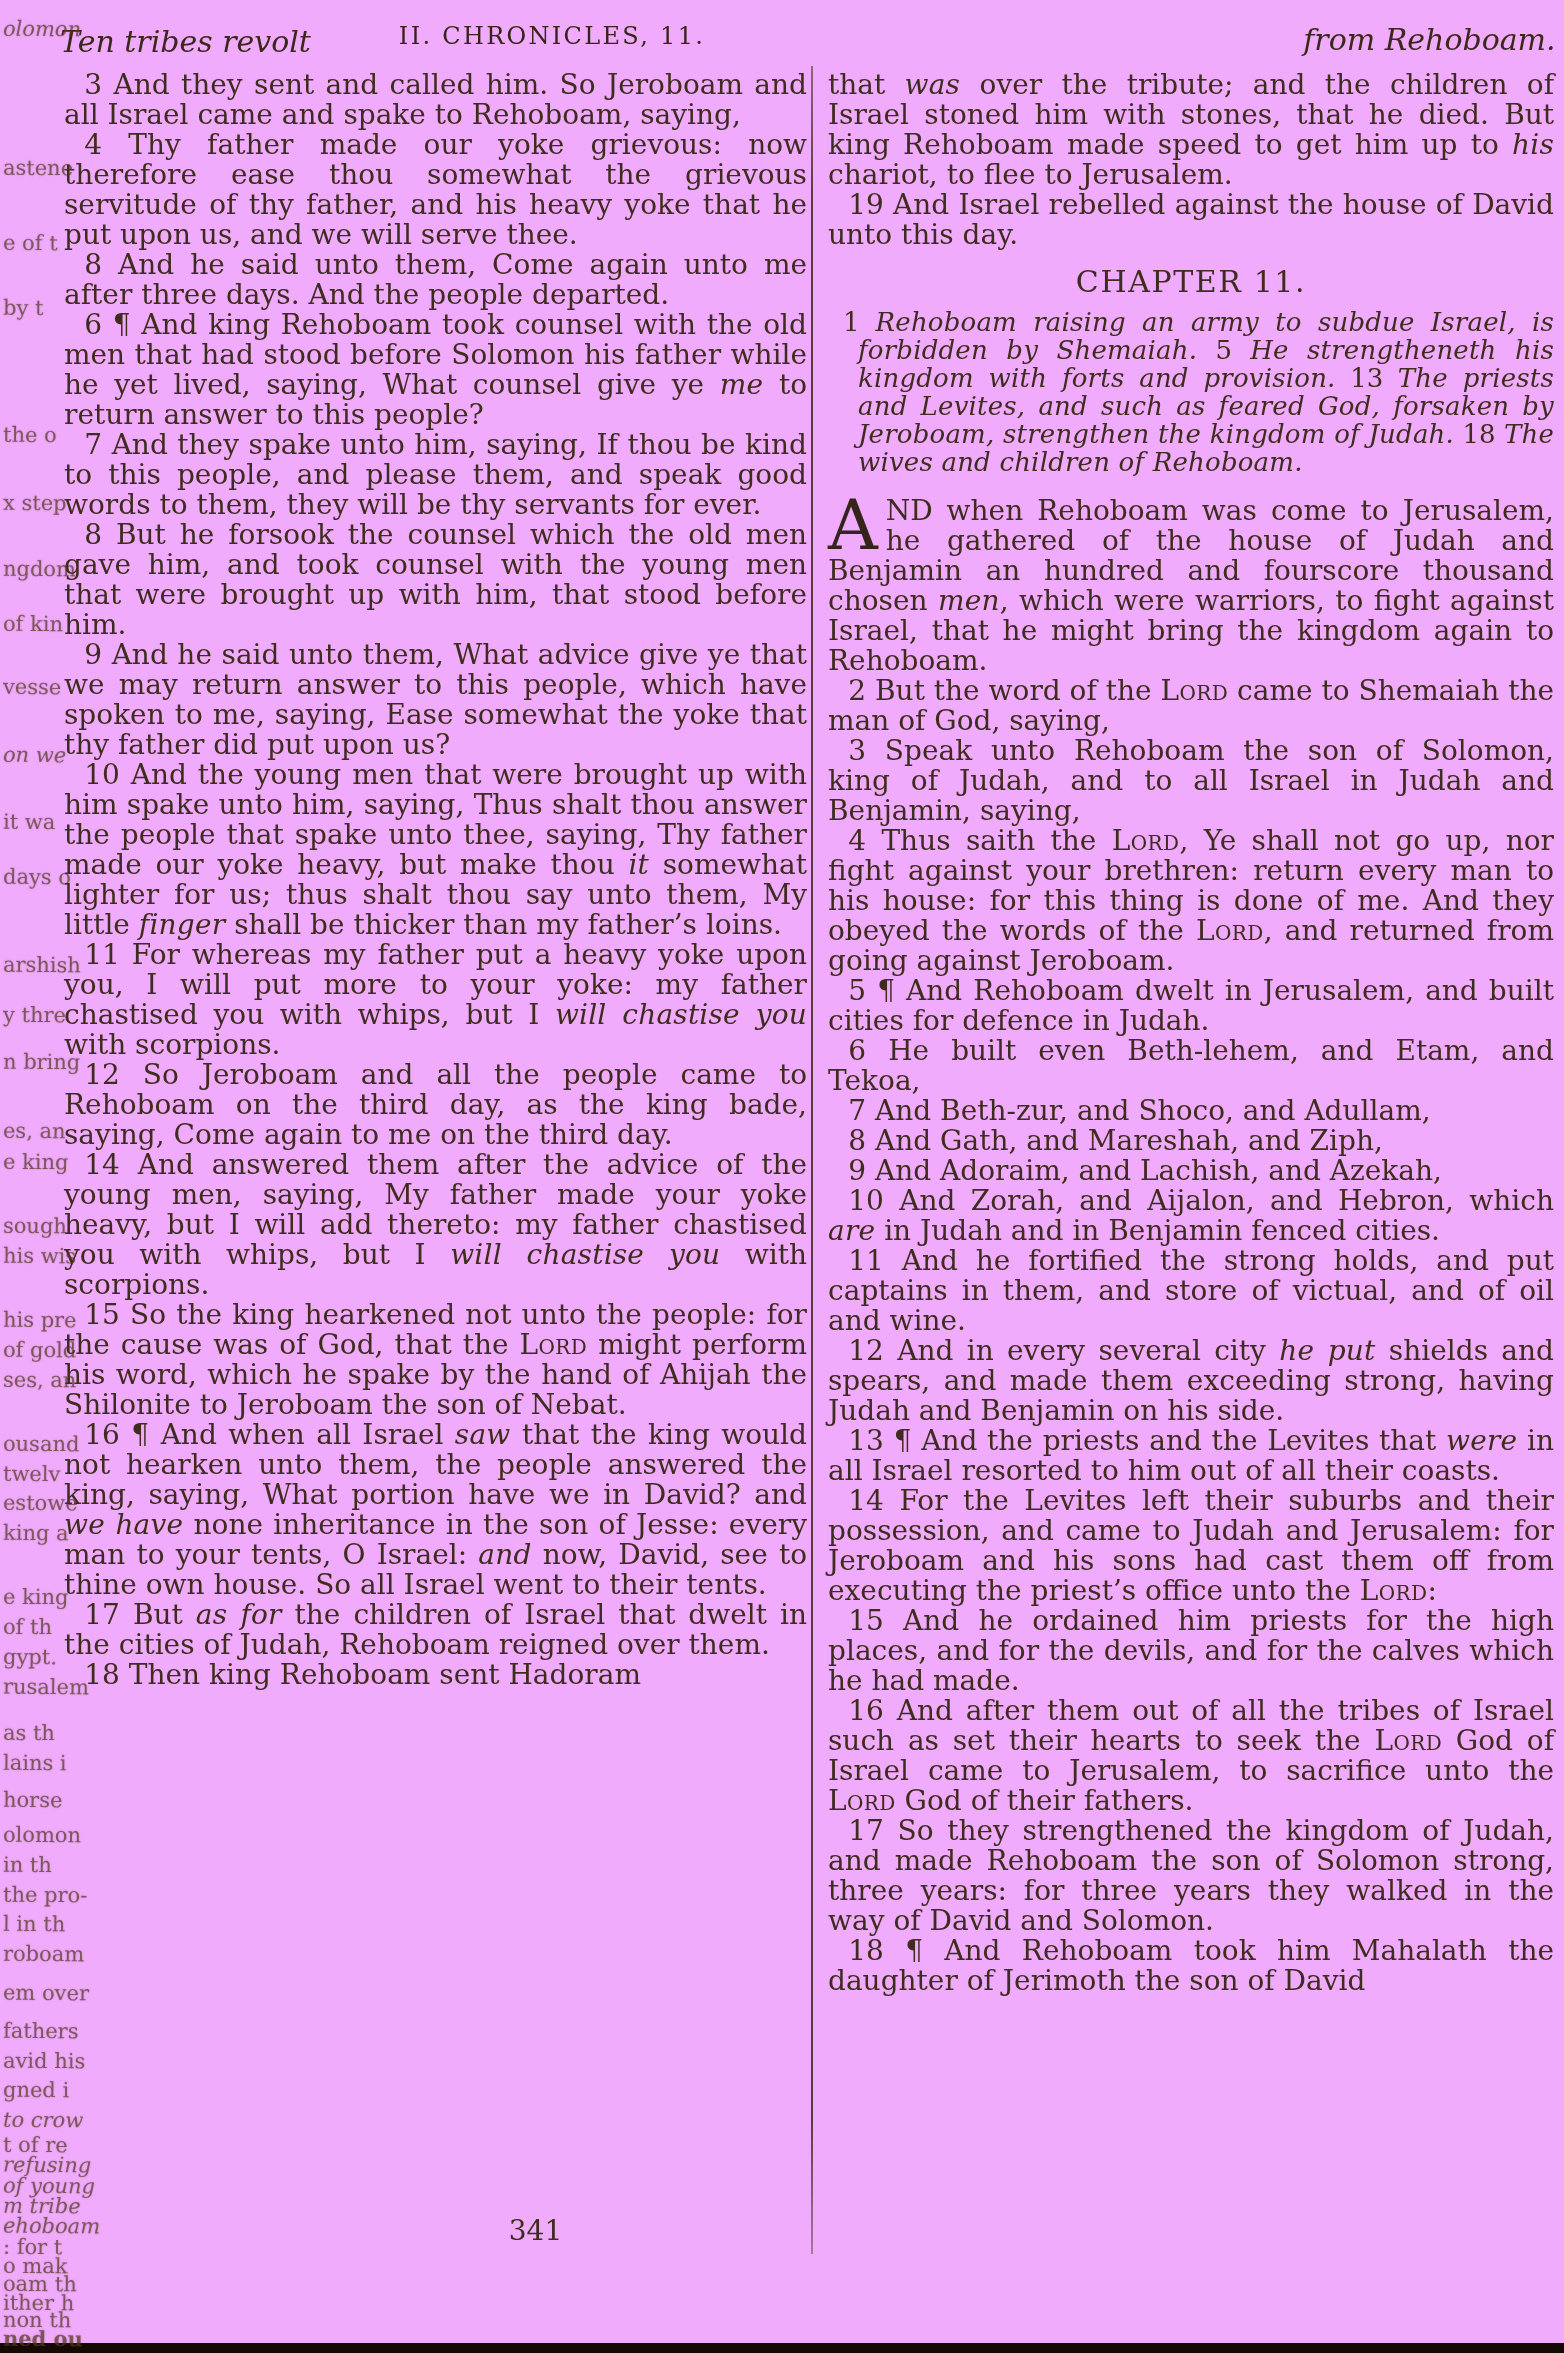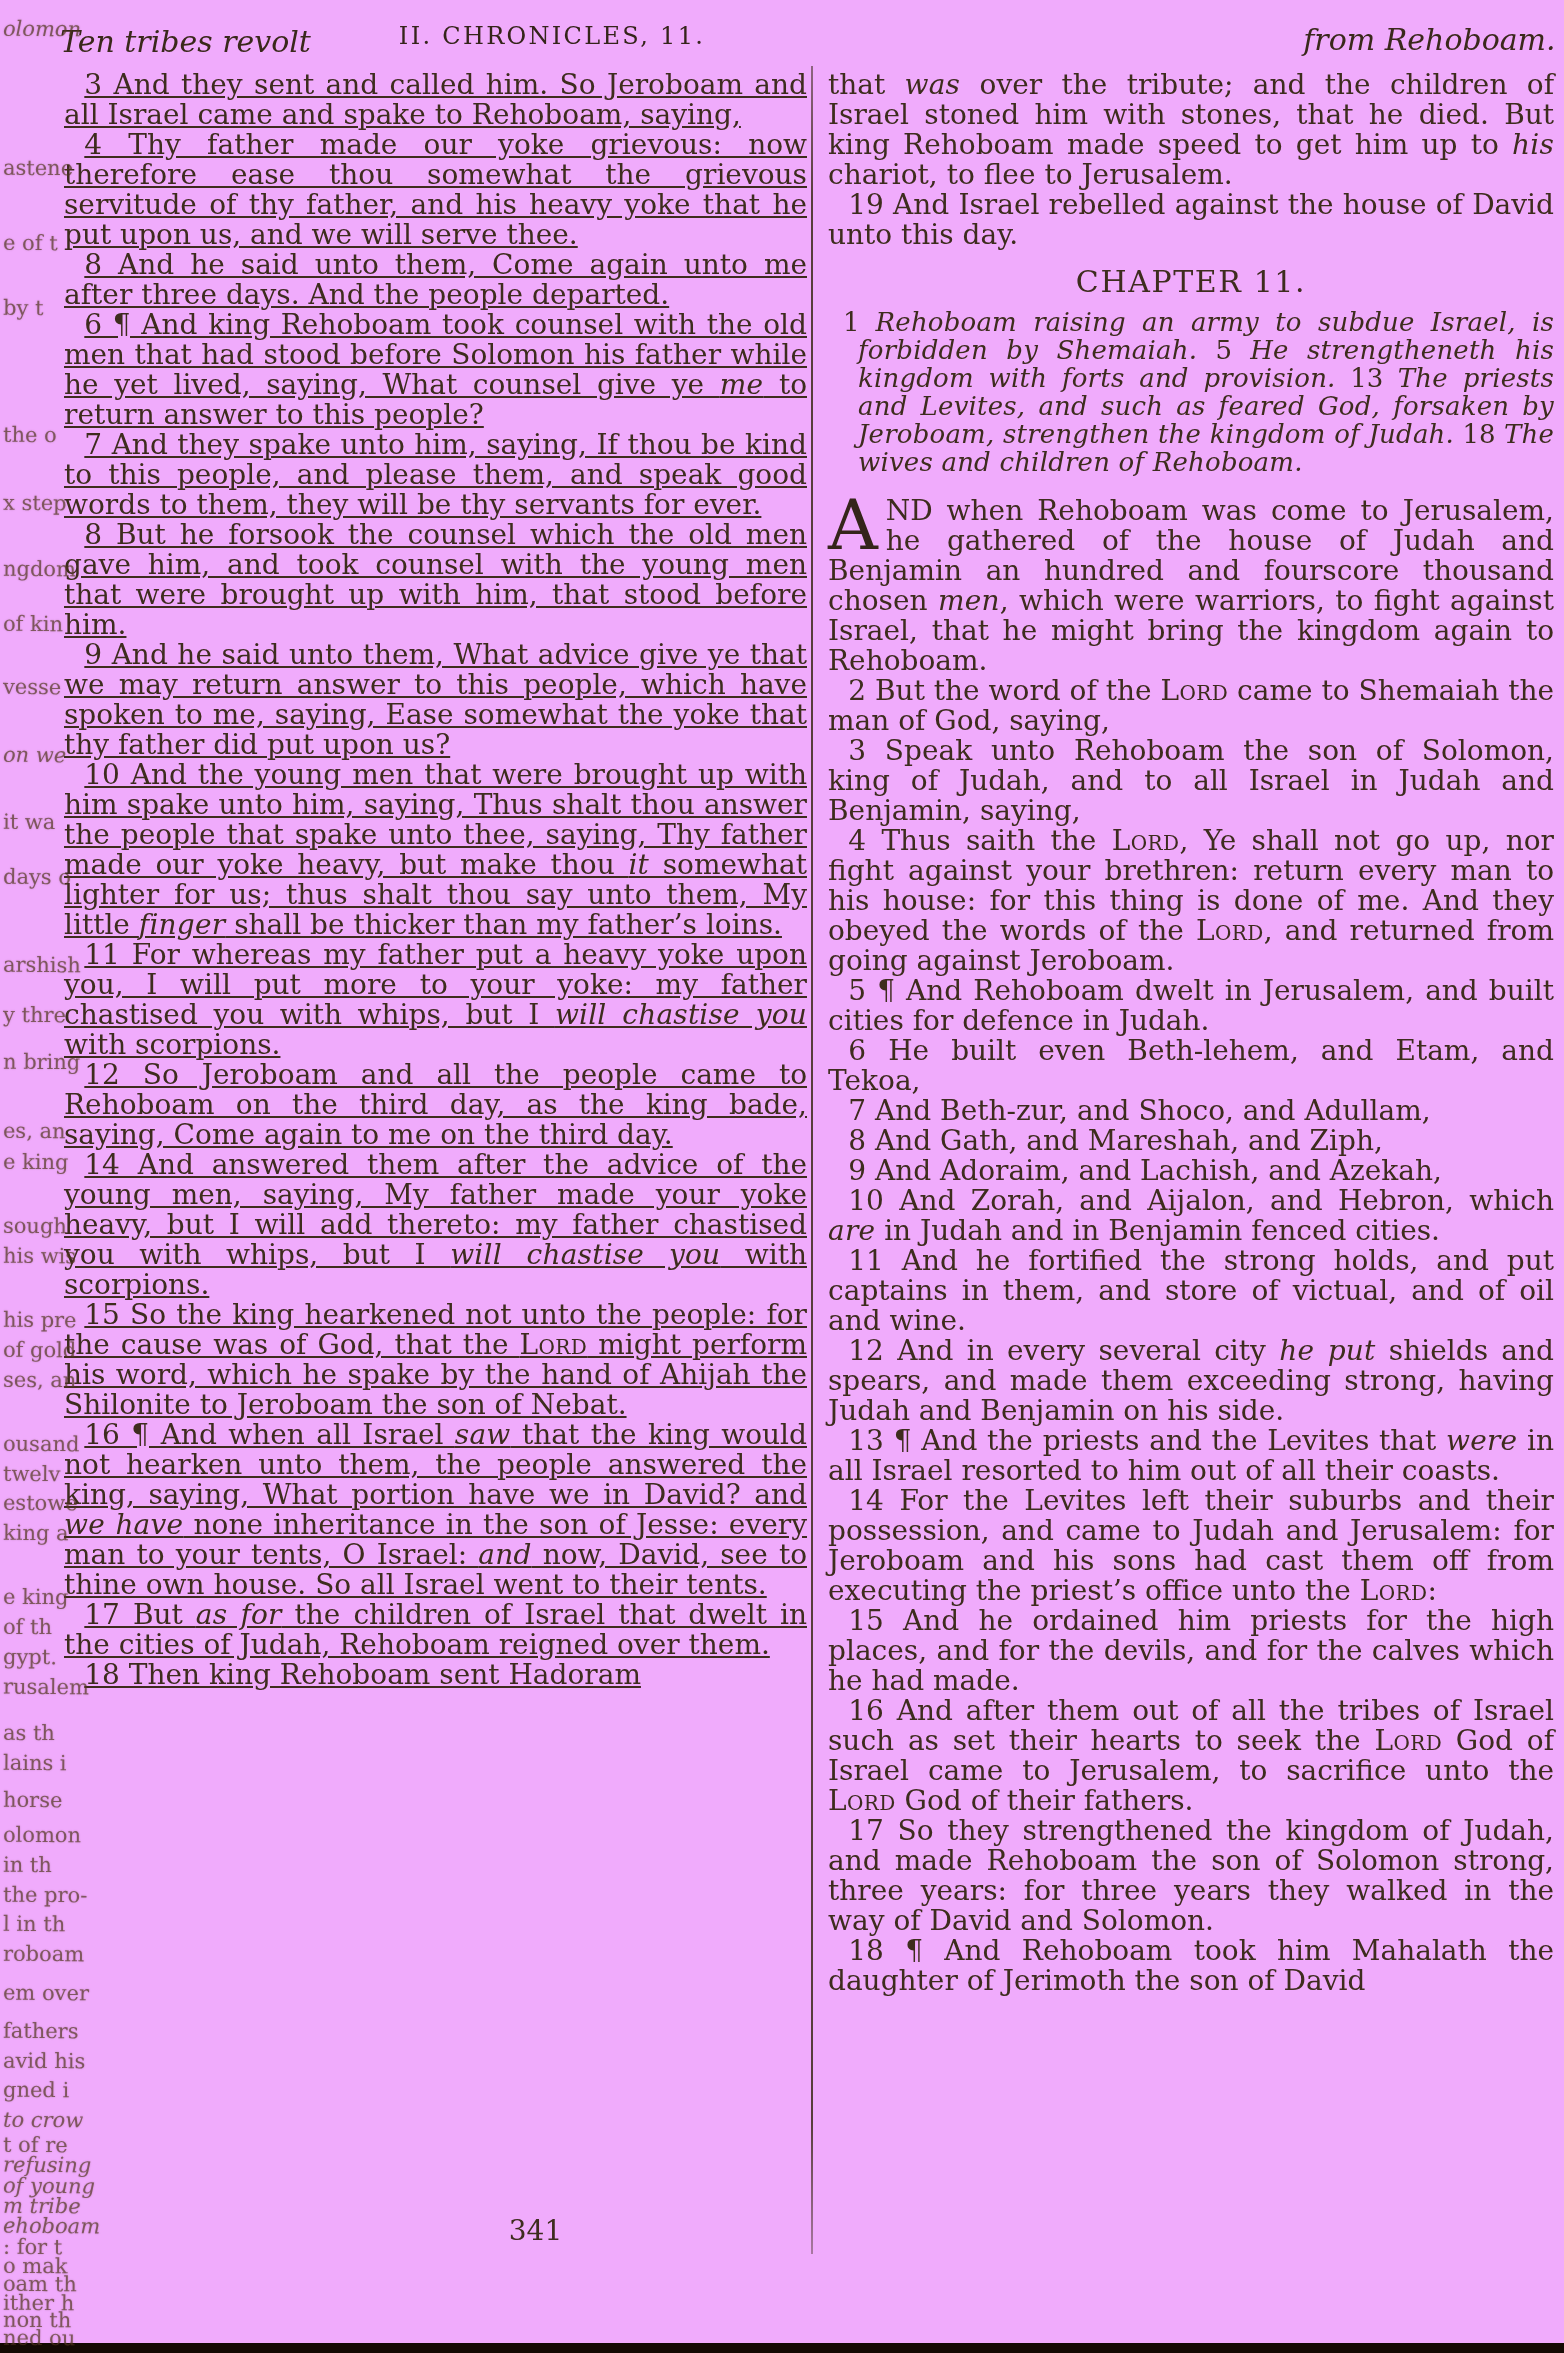--- a/index.html
+++ b/index.html
@@ -41,21 +41,21 @@
     transform:rotate(.5deg);
   }
   .frag.it{font-style:italic;}
   
   .h-left{position:absolute;left:60px;top:23.5px;font-style:italic;font-size:30px;color:#3a281b;}
   .h-center{position:absolute;left:552px;top:22px;transform:translateX(-50%);
     font-size:24px;letter-spacing:2.3px;color:#35241a;white-space:nowrap;}
   .h-right{position:absolute;right:9.4px;top:22px;font-style:italic;font-size:30px;color:#3a281b;}
   
   .col{position:absolute;top:70px;font-size:28px;line-height:30px;text-align:justify;}
-  .col-left{left:64px;width:743px;text-decoration:underline;}
+  .col-left{left:64px;width:743px;}
   .col-right{left:828px;width:726px;}
   .divider{position:absolute;left:811px;top:66px;width:1.6px;height:2188px;
     background:linear-gradient(180deg, rgba(62,42,26,.55), rgba(62,42,26,.85) 6%, rgba(62,42,26,.85) 94%, rgba(62,42,26,.4));}
   .para{margin:0;text-indent:20.3px;}
   .para.cont{text-indent:0;}
   .para.chapter{text-indent:0;text-align:center;font-size:30px;letter-spacing:1.6px;margin:17px 0 11px;}
   .para.summary{font-size:26px;line-height:28px;margin-left:30px;text-indent:-15px;margin-bottom:20px;}
   .para.dropv{text-indent:0;}
   .dropcap{float:left;font-size:69px;line-height:53px;padding:3.1px 7.8px 0 0;color:#35241a;}
   .sc{font-variant:small-caps;letter-spacing:0.4px;}
@@ -116,21 +116,21 @@
       <span class="frag" style="top: 2133px;">t of re</span>
       <span class="frag it" style="top: 2153px;">refusing</span>
       <span class="frag it" style="top: 2174px;">of young</span>
       <span class="frag it" style="top: 2194px;">m tribe</span>
       <span class="frag it" style="top: 2214px;">ehoboam</span>
       <span class="frag" style="top: 2235px;">: for t</span>
       <span class="frag" style="top: 2254px;">o mak</span>
       <span class="frag" style="top: 2272px;">oam th</span>
       <span class="frag" style="top: 2291px;">ither h</span>
       <span class="frag" style="top: 2308px;">non th</span>
-      <span class="frag" style="top: 2326px;">ned ou</span>
+      <span class="frag" style="top: 2326px; font-weight: bold;">ned ou</span>
     </div>
 
   <div class="h-left">Ten tribes revolt</div>
   <div class="h-center">II. CHRONICLES, 11.</div>
   <div class="h-right">from Rehoboam.</div>
 
   <div class="col col-left">
       <p class="para verse">3 And they sent and called him. So Jeroboam and all Israel came and spake to Rehoboam, saying,</p>
       <p class="para verse">4 Thy father made our yoke grievous: now therefore ease thou somewhat the grievous servitude of thy father, and his heavy yoke that he put upon us, and we will serve thee.</p>
       <p class="para verse">8 And he said unto them, Come again unto me after three days. And the people departed.</p>

